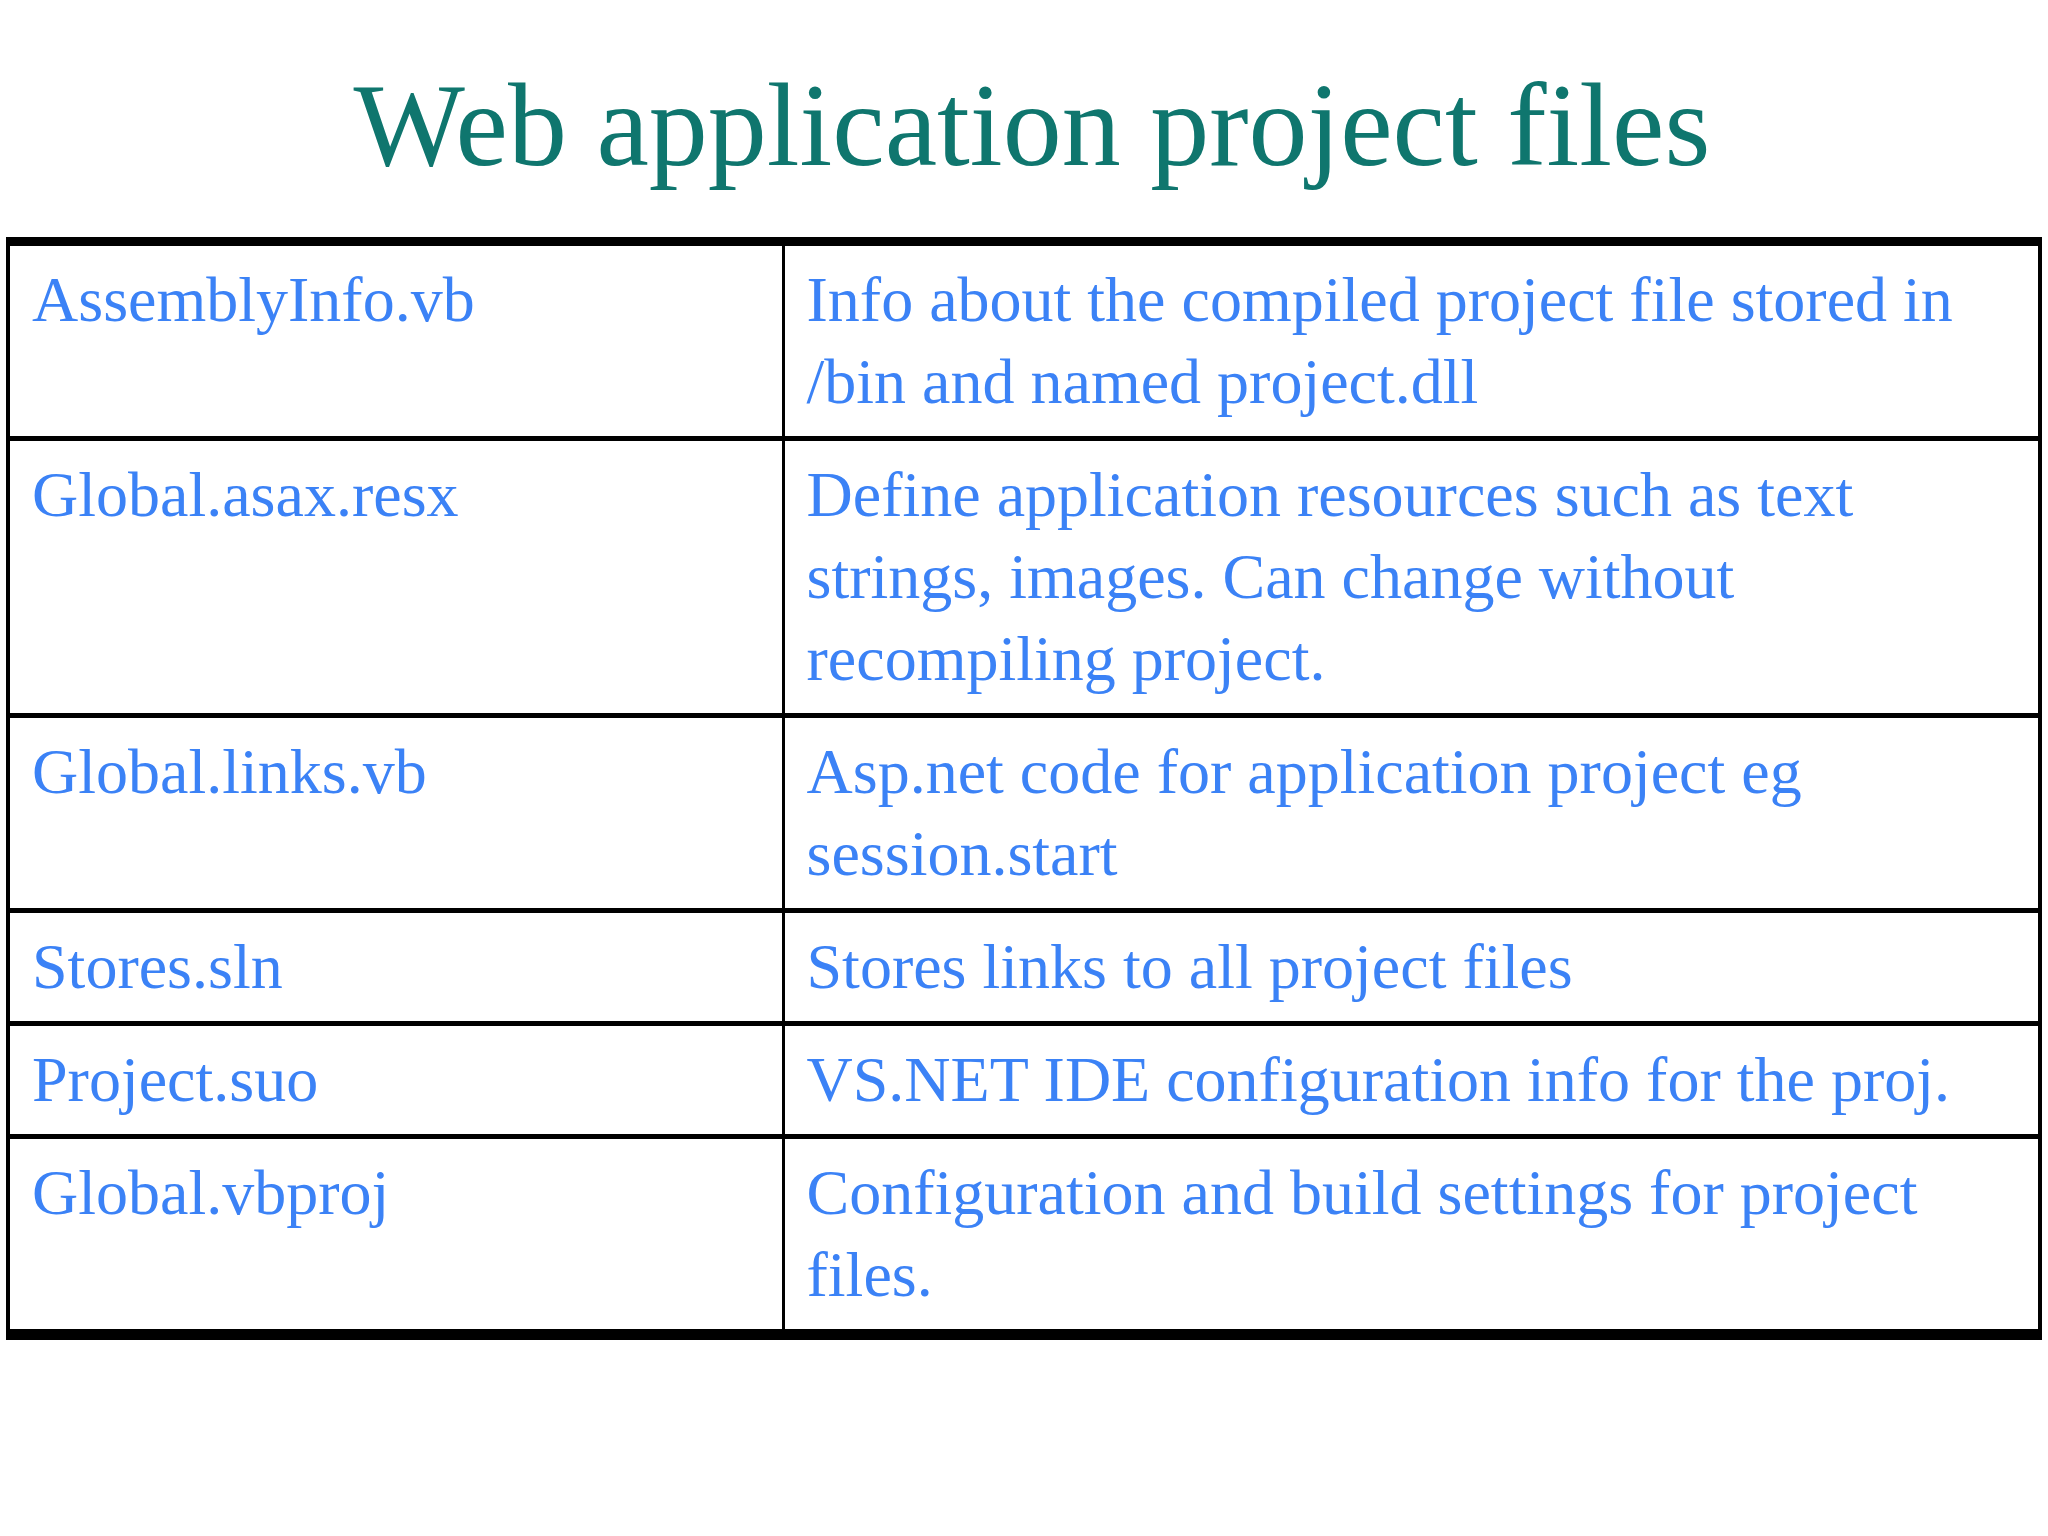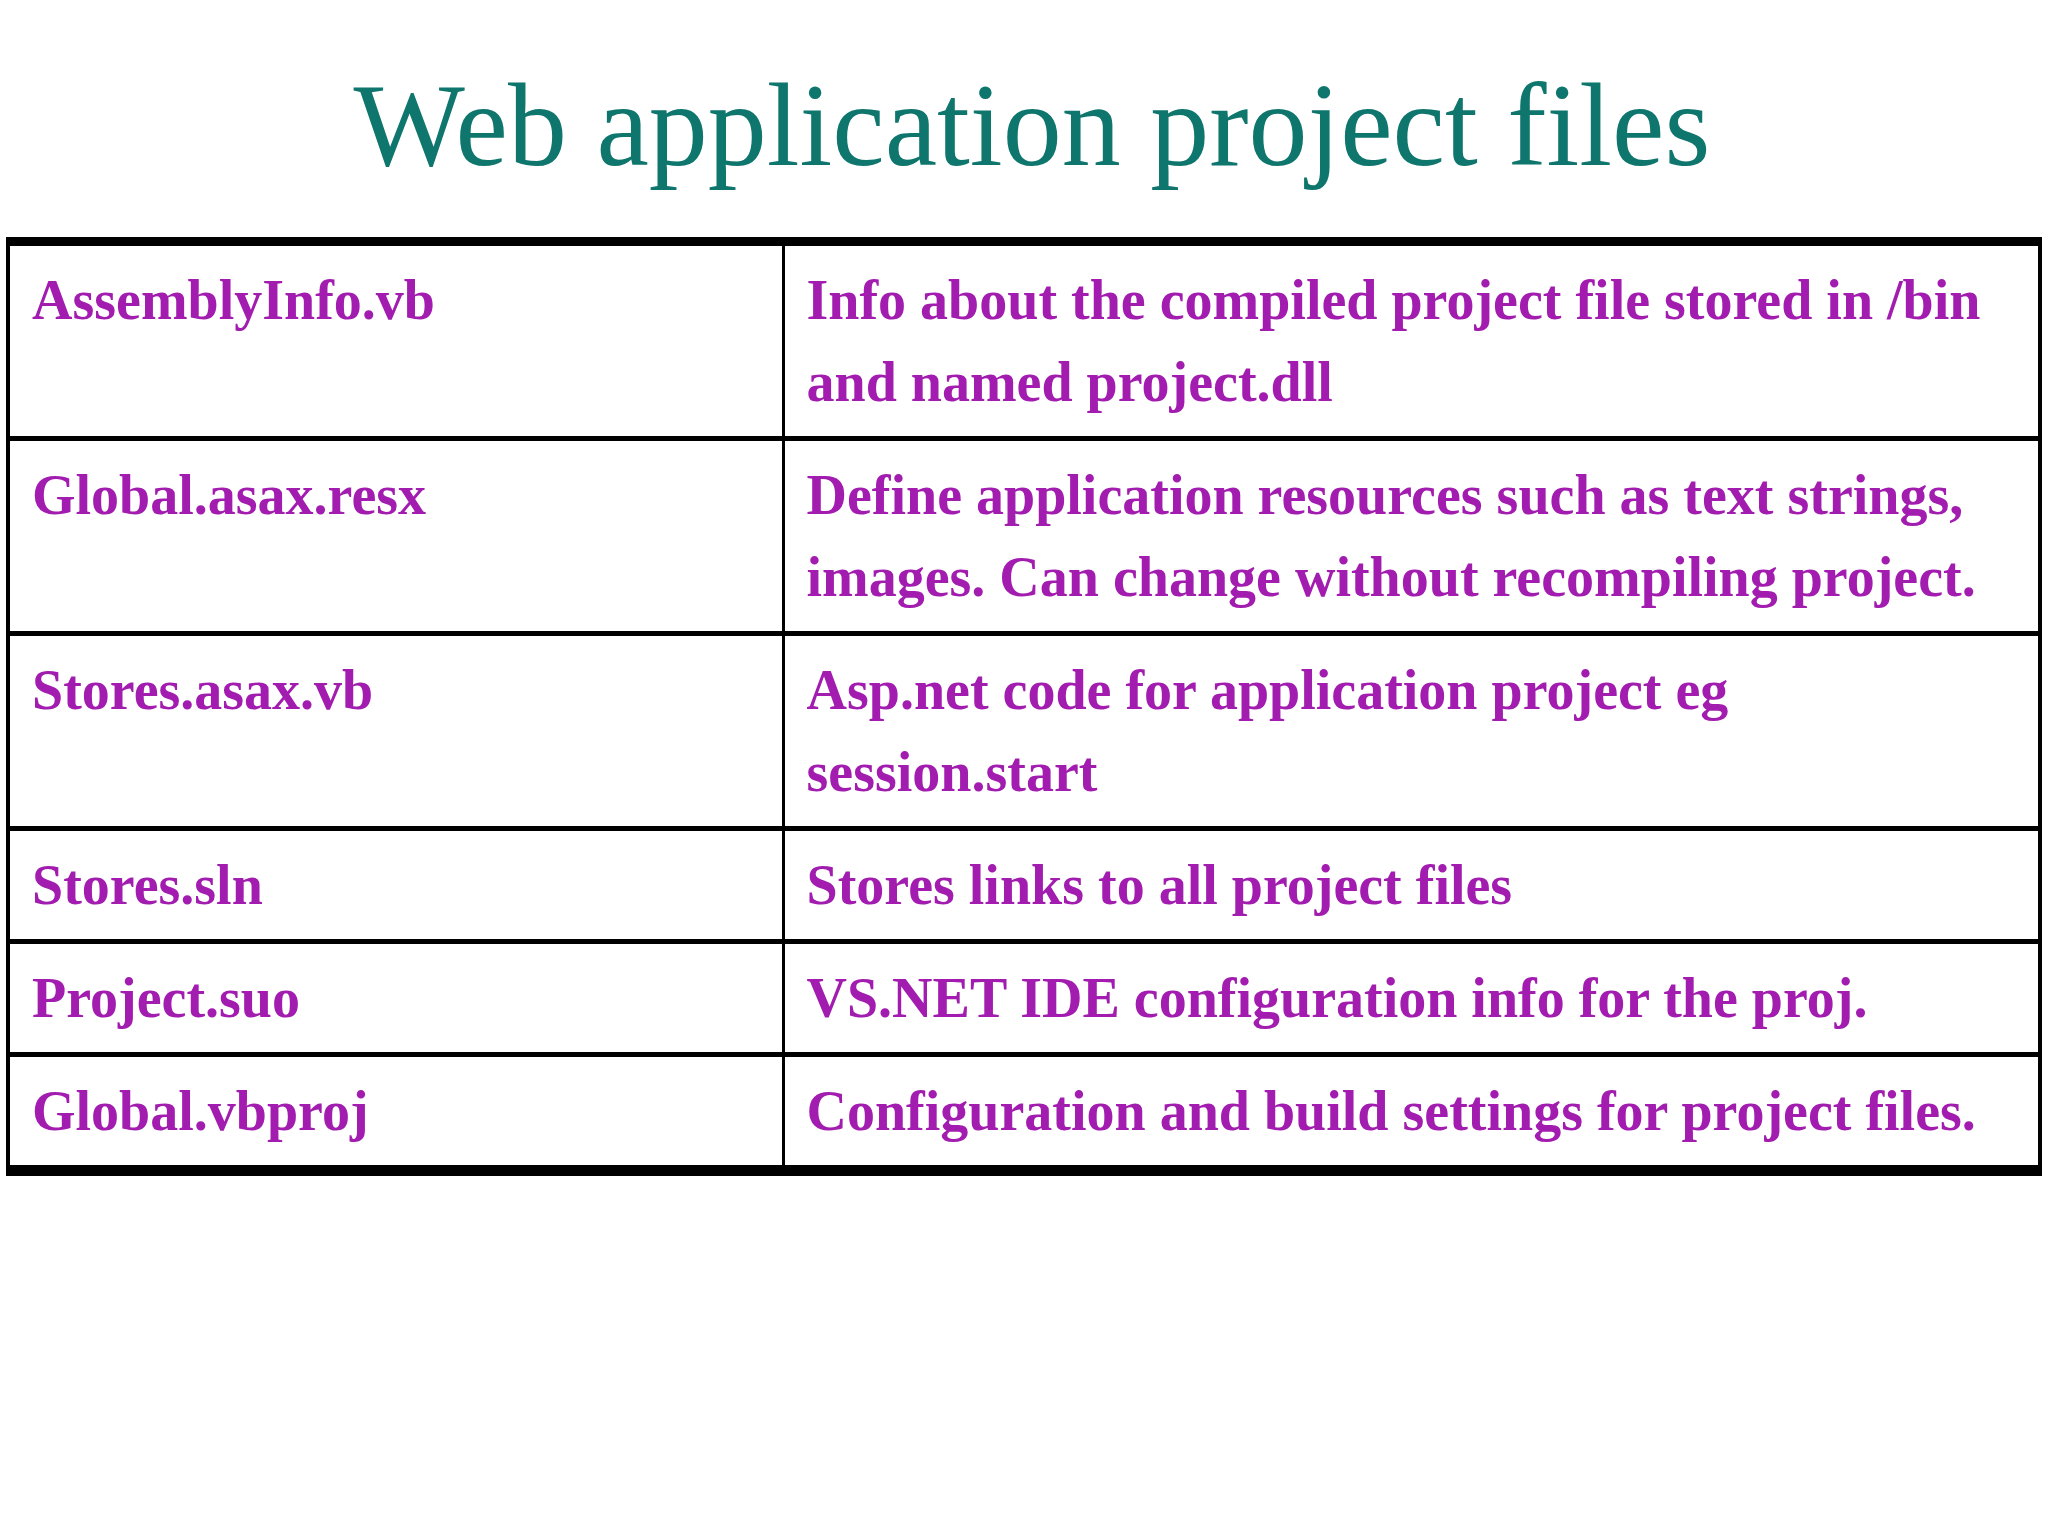--- a/index.html
+++ b/index.html
@@ -45,24 +45,23 @@
     border-left: 4px solid #000000;
     border-right: 4px solid #000000;
   }
   table.files-table td {
     border-top: 5px solid #000000;
     border-bottom: 5px solid #000000;
     border-left: 3px solid #000000;
     border-right: 3px solid #000000;
     vertical-align: top;
     padding: 13px 18px 13px 22px;
-    font-size: 56px;
+    font-size: 64px;
     line-height: 82px;
-    color: #a21caf;
-    font-weight: bold;
+    color: #3b82f6;
   }
   td.file-col { width: 775px; }
   td.desc-col { width: auto; }
 </style>
 </head>
 <body>
 
 <div class="slide">
 
   <h1 class="slide-title">Web application project files</h1>
@@ -71,21 +70,21 @@
     <tbody>
       <tr>
         <td class="file-col">AssemblyInfo.vb</td>
         <td class="desc-col">Info about the compiled project file stored in /bin and named project.dll</td>
       </tr>
       <tr>
         <td class="file-col">Global.asax.resx</td>
         <td class="desc-col">Define application resources such as text strings, images. Can change without recompiling project.</td>
       </tr>
       <tr>
-        <td class="file-col">Stores.asax.vb</td>
+        <td class="file-col">Global.links.vb</td>
         <td class="desc-col">Asp.net code for application project eg session.start</td>
       </tr>
       <tr>
         <td class="file-col">Stores.sln</td>
         <td class="desc-col">Stores links to all project files</td>
       </tr>
       <tr>
         <td class="file-col">Project.suo</td>
         <td class="desc-col">VS.NET IDE configuration info for the proj.</td>
       </tr>

